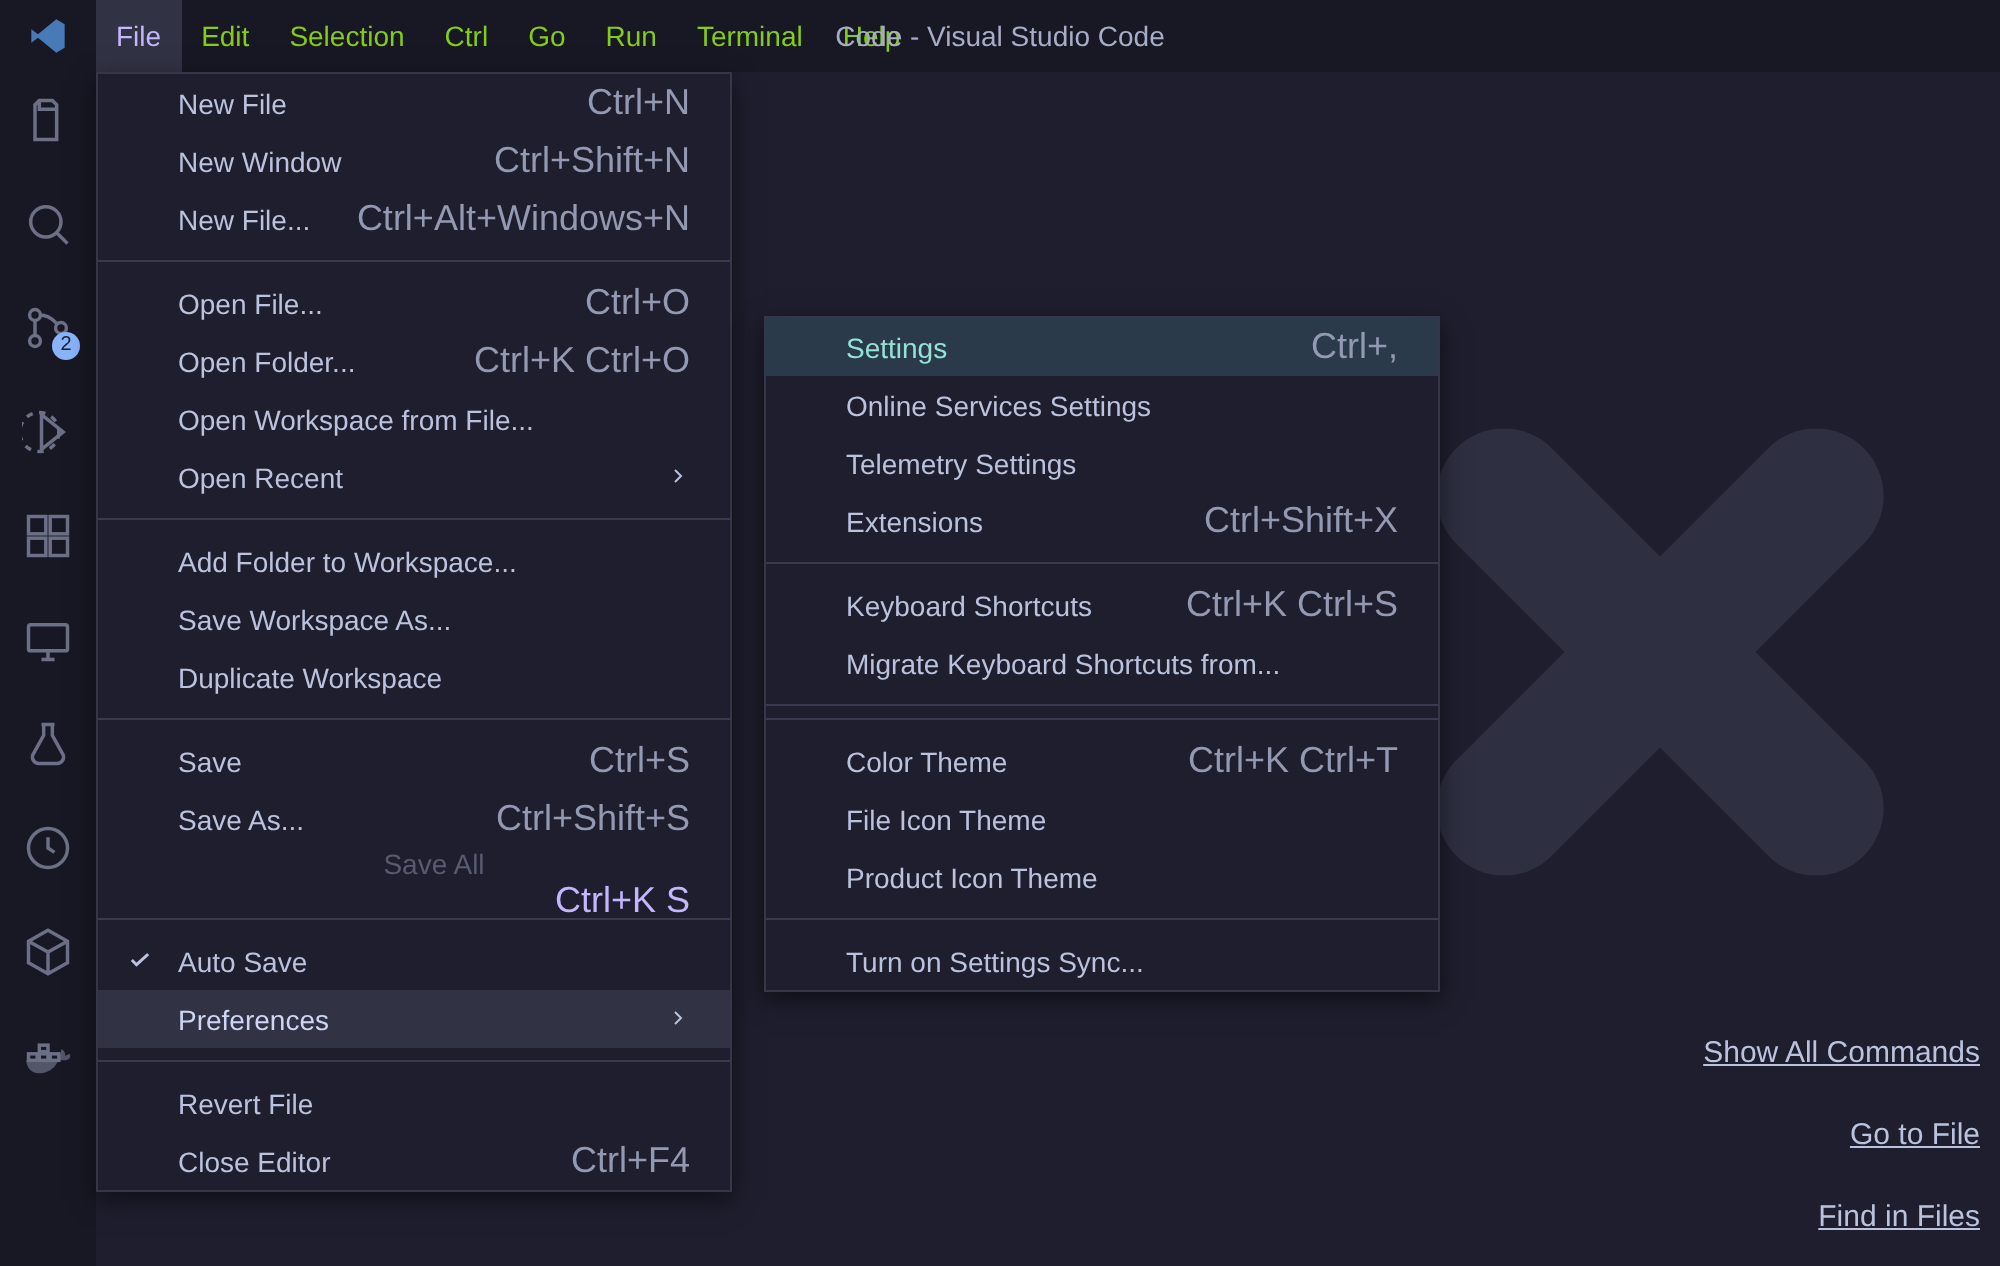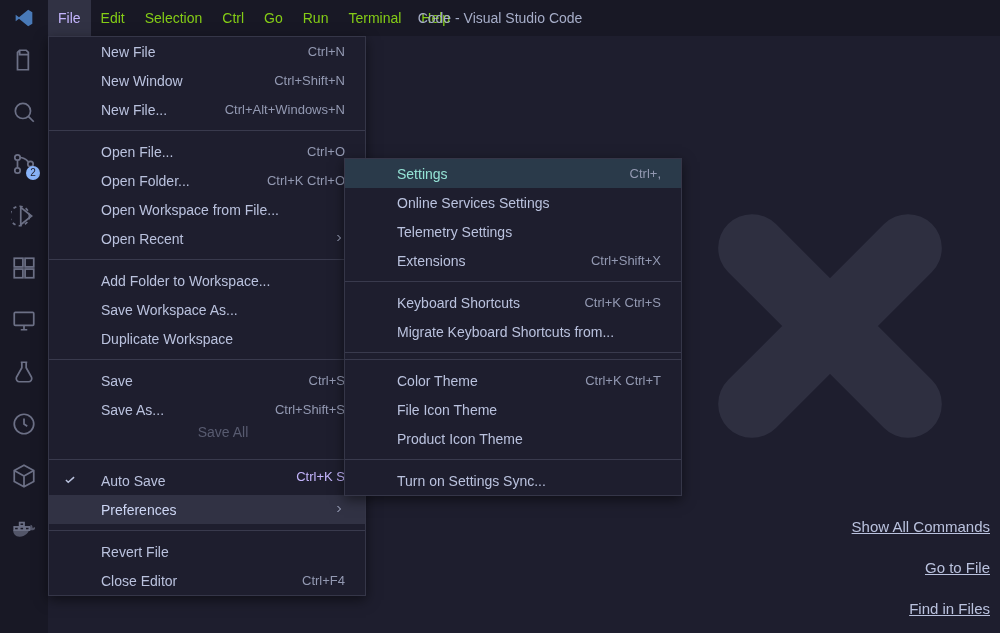--- a/index.html
+++ b/index.html
@@ -11,24 +11,24 @@
   .menu-item.active { background: #313244; color: #c4b5fd; }
   .app-title { position: absolute; left: 50%; transform: translateX(-50%); color: #a6adc8; height: 36px; line-height: 36px; }
   .body-row { display: flex; height: calc(633px - 36px); position: relative; }
   .activitybar { width: 48px; background: #181825; display: flex; flex-direction: column; align-items: center; padding-top: 10px; gap: 24px; }
   .act-icon { width: 28px; height: 28px; display: flex; align-items: center; justify-content: center; position: relative; }
   .act-icon svg { stroke: #6c7086; fill: none; stroke-width: 1.6; }
   .badge { position: absolute; bottom: -2px; right: -2px; background: #89b4fa; color: #1e1e2e; font-size: 10px; border-radius: 8px; min-width: 14px; height: 14px; line-height: 14px; text-align: center; padding: 0 3px; }
   
   .dropdown { position: absolute; background: #1e1e2e; border: 1px solid rgba(88,91,112,0.4); box-shadow: 0 4px 12px rgba(0,0,0,0.5); z-index: 10; }
   .file-menu { left: 48px; top: 36px; width: 318px; }
-  .pref-submenu { left: 344px; top: 158px; width: 338px; }
-  .dd-item { display: flex; align-items: center; height: 29px; padding: 0 20px 0 52px; color: #bac2de; position: relative; cursor: default; gap: 29px; }
+  .pref-submenu { left: 382px; top: 158px; width: 338px; }
+  .dd-item { display: flex; align-items: center; height: 29px; padding: 0 20px 0 40px; color: #bac2de; position: relative; cursor: default; }
   .dd-item.disabled { color: #585b70; flex-direction: column; }
-  .dd-item .shortcut { margin-left: auto; color: #9399b2; font-size: 13px; }
+  .dd-item .shortcut { margin-left: auto; color: #9399b2; font-size: 18px; }
   .dd-item.disabled .shortcut { color: #c4b5fd; }
   .dd-item.highlight { background: #313244; color: #cdd6f4; align-items: center; }
   .dd-sep { height: 1px; background: rgba(108,112,134,0.35); margin: 6px 0; }
   .dd-item .check { position: absolute; left: 14px; top: 7px; }
   .dd-item .chevron { margin-left: auto; }
   .pref-highlight { background: #2a3a4a; }
   .pref-highlight .label-s { color: #94e2d5; }
   
   .editor-area { flex: 1; position: relative; background: #1e1e2e; }
   .watermark-x { position: absolute; right: 40px; top: 160px; opacity: 0.09; }

